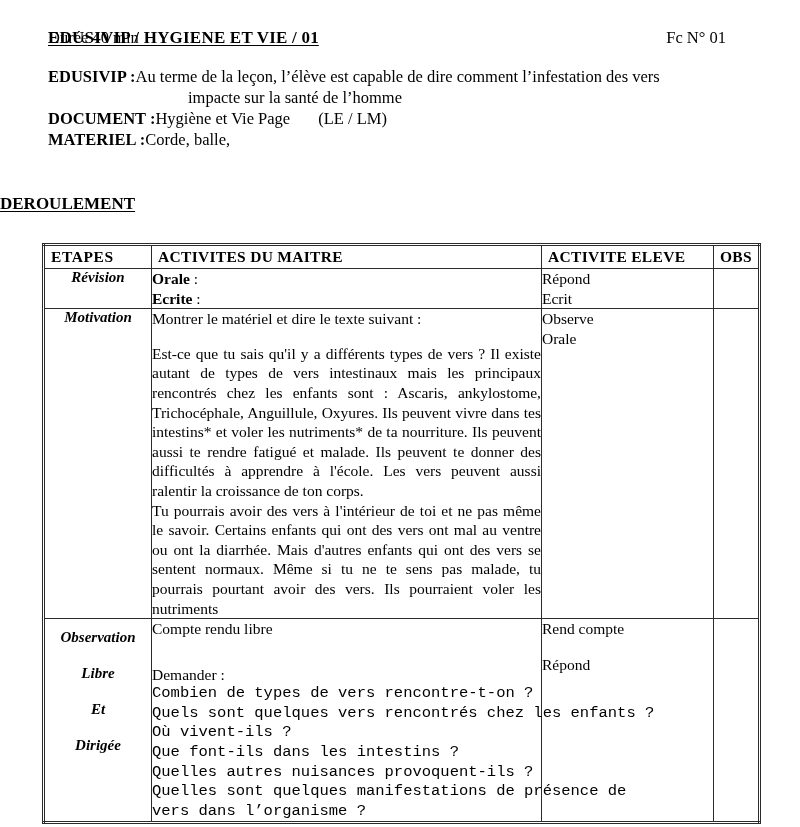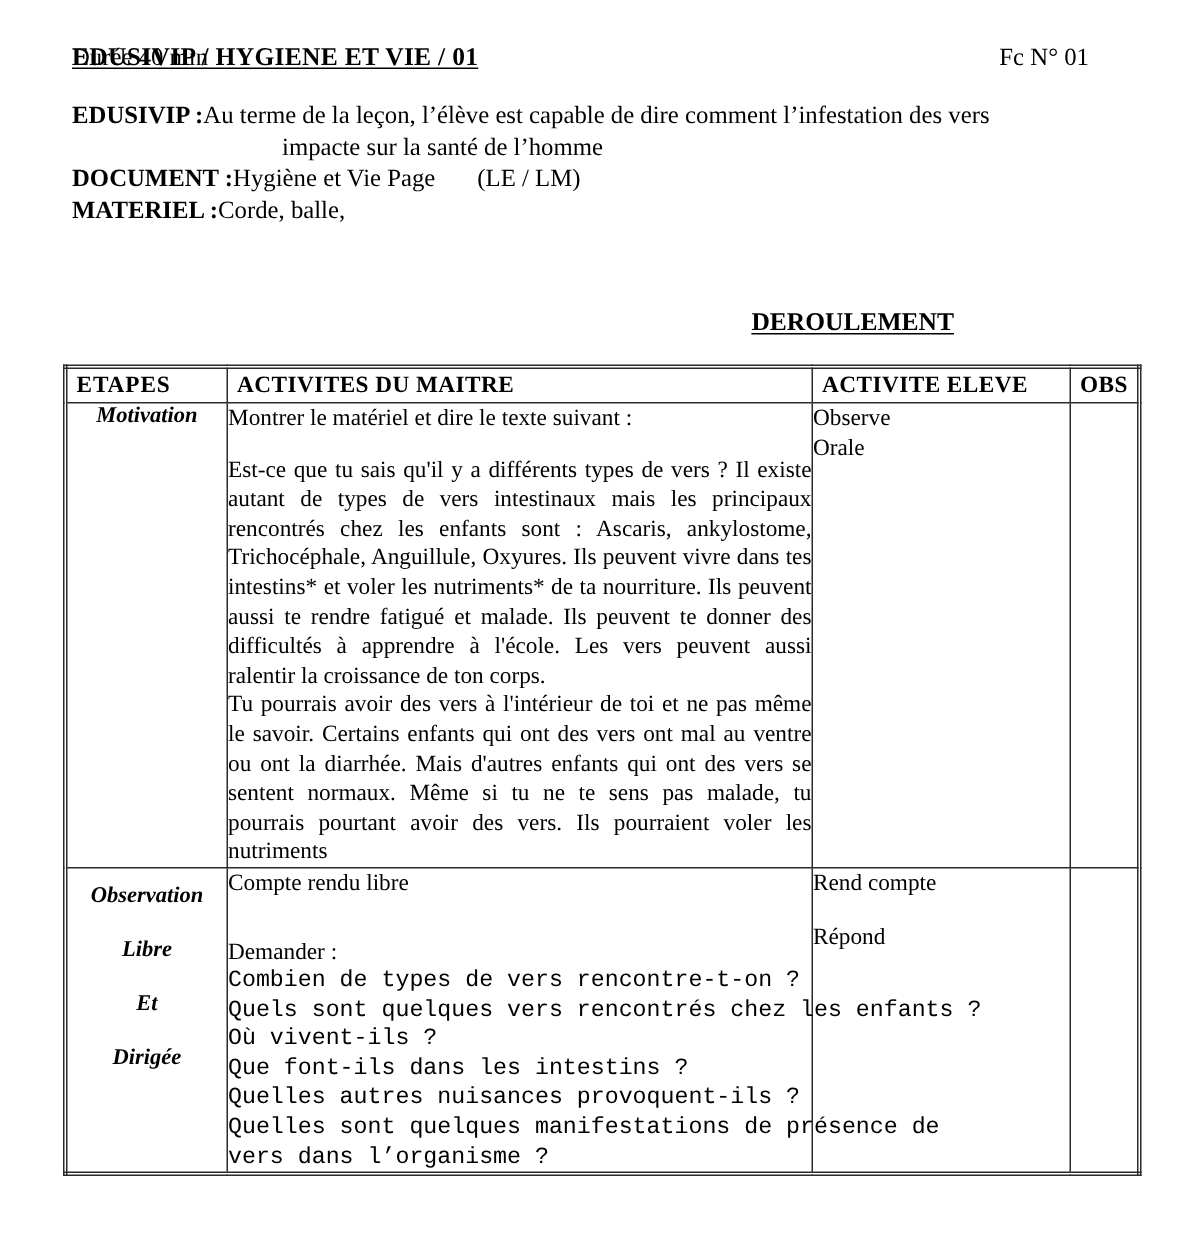--- a/index.html
+++ b/index.html
@@ -84,24 +84,24 @@
     white-space: nowrap;
   }
   .doc-gap {
     display: inline-block;
     width: 28px;
   }
 
   
   .deroulement {
     position: absolute;
-    top: 205px;
+    top: 194px;
     left: 0;
     width: 636px;
-    text-align: right;
+    text-align: left;
     font-weight: bold;
     font-size: 17px;
   }
   .deroulement span {
     text-decoration: underline;
     text-underline-offset: 2px;
   }
 
   
   .tbl-wrap {
@@ -228,20 +228,32 @@
       <thead>
         <tr>
           <th class="h-etapes">ETAPES</th>
           <th class="h-maitre">ACTIVITES  DU  MAITRE</th>
           <th class="h-eleve">ACTIVITE  ELEVE</th>
           <th class="h-obs">OBS</th>
         </tr>
       </thead>
       <tbody>
 
+        <tr>
+          <td class="stage stage-mid">Révision</td>
+          <td class="maitre">
+            <div><b>Orale</b><span> :</span></div>
+            <div><b>Ecrite</b><span> :</span></div>
+          </td>
+          <td class="eleve">
+            <div>Répond</div>
+            <div>Ecrit</div>
+          </td>
+          <td class="obs-cell"></td>
+        </tr>
 
         <tr>
           <td class="stage stage-mid">Motivation</td>
           <td class="maitre">
             <div>Montrer le matériel et dire le texte suivant :</div>
             <div class="blankline"></div>
             <div class="just">Est-ce que tu sais qu'il y a différents types de vers ? Il existe autant de types de vers intestinaux mais les principaux rencontrés chez les enfants sont : Ascaris, ankylostome, Trichocéphale, Anguillule, Oxyures. Ils peuvent vivre dans tes intestins* et voler les nutriments* de ta nourriture. Ils peuvent aussi te rendre fatigué et malade. Ils peuvent te donner des difficultés à apprendre à l'école. Les vers peuvent aussi ralentir la croissance de ton corps.</div>
             <div class="just">Tu pourrais avoir des vers à l'intérieur de toi et ne pas même le savoir. Certains enfants qui ont des vers ont mal au ventre ou ont la diarrhée. Mais d'autres enfants qui ont des vers se sentent normaux. Même si tu ne te sens pas malade, tu pourrais pourtant avoir des vers. Ils pourraient voler les nutriments</div>
           </td>
           <td class="eleve eleve-bottom">

